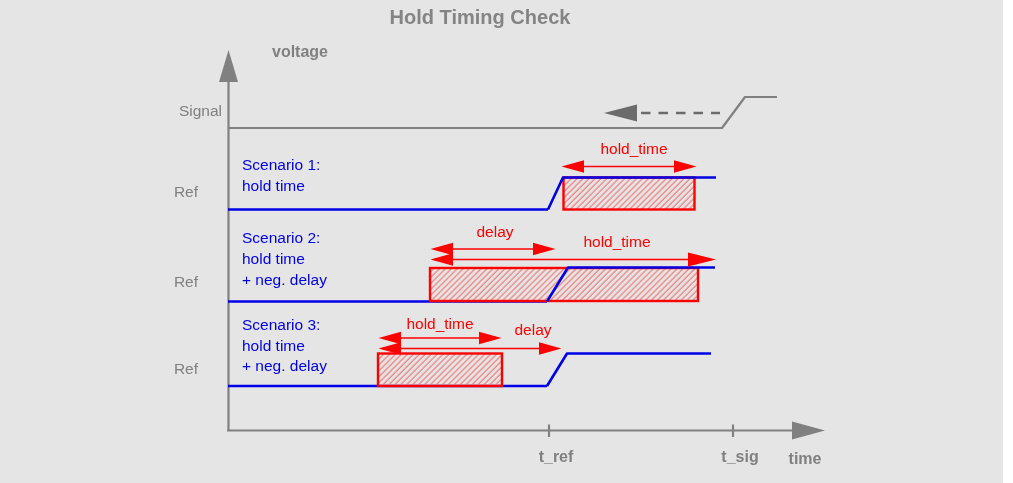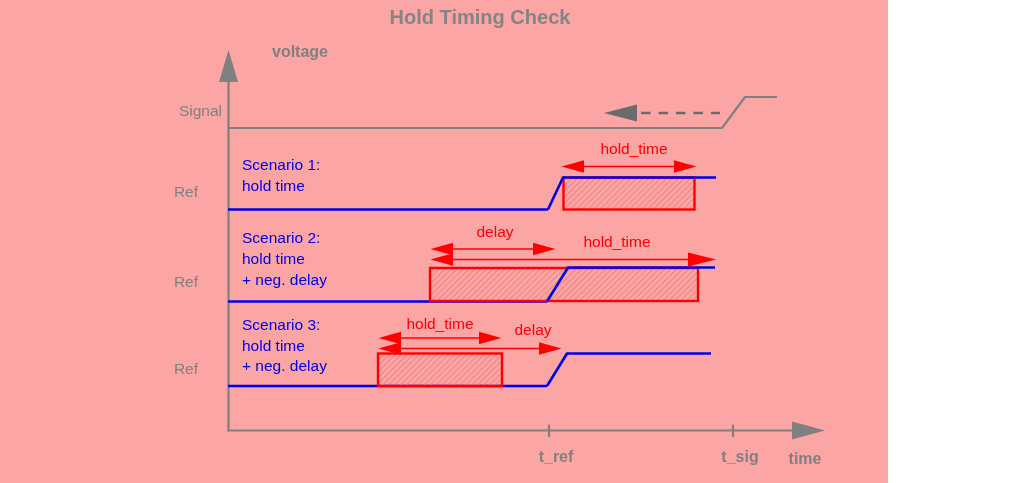--- a/index.html
+++ b/index.html
@@ -1,16 +1,16 @@
 <!DOCTYPE html>
 <html><head>
 <meta charset="utf-8">
 <style>
   html,body{margin:0;padding:0;background:#ffffff;}
-  .stage{position:relative;width:888px;height:483px;background:#fca5a5;overflow:hidden;
+  .stage{position:relative;width:1003px;height:483px;background:#e5e5e5;overflow:hidden;
          font-family:"Liberation Sans", sans-serif;}
   svg{position:absolute;left:0;top:0;}
   svg text{font-family:"Liberation Sans", sans-serif;}
   .t-title{font-size:20px;font-weight:bold;fill:#848484;}
   .t-axis{font-size:16px;font-weight:bold;fill:#808080;}
   .t-row{font-size:15.5px;fill:#808080;}
   .t-blue{font-size:15.5px;fill:#0000e6;}
   .t-red{font-size:15.5px;fill:#ff0000;}
   .w-ref{stroke:#0000e6;stroke-width:2.6;fill:none;stroke-linejoin:round;}
   .w-sig{stroke:#808080;stroke-width:2.2;fill:none;stroke-linejoin:round;}

